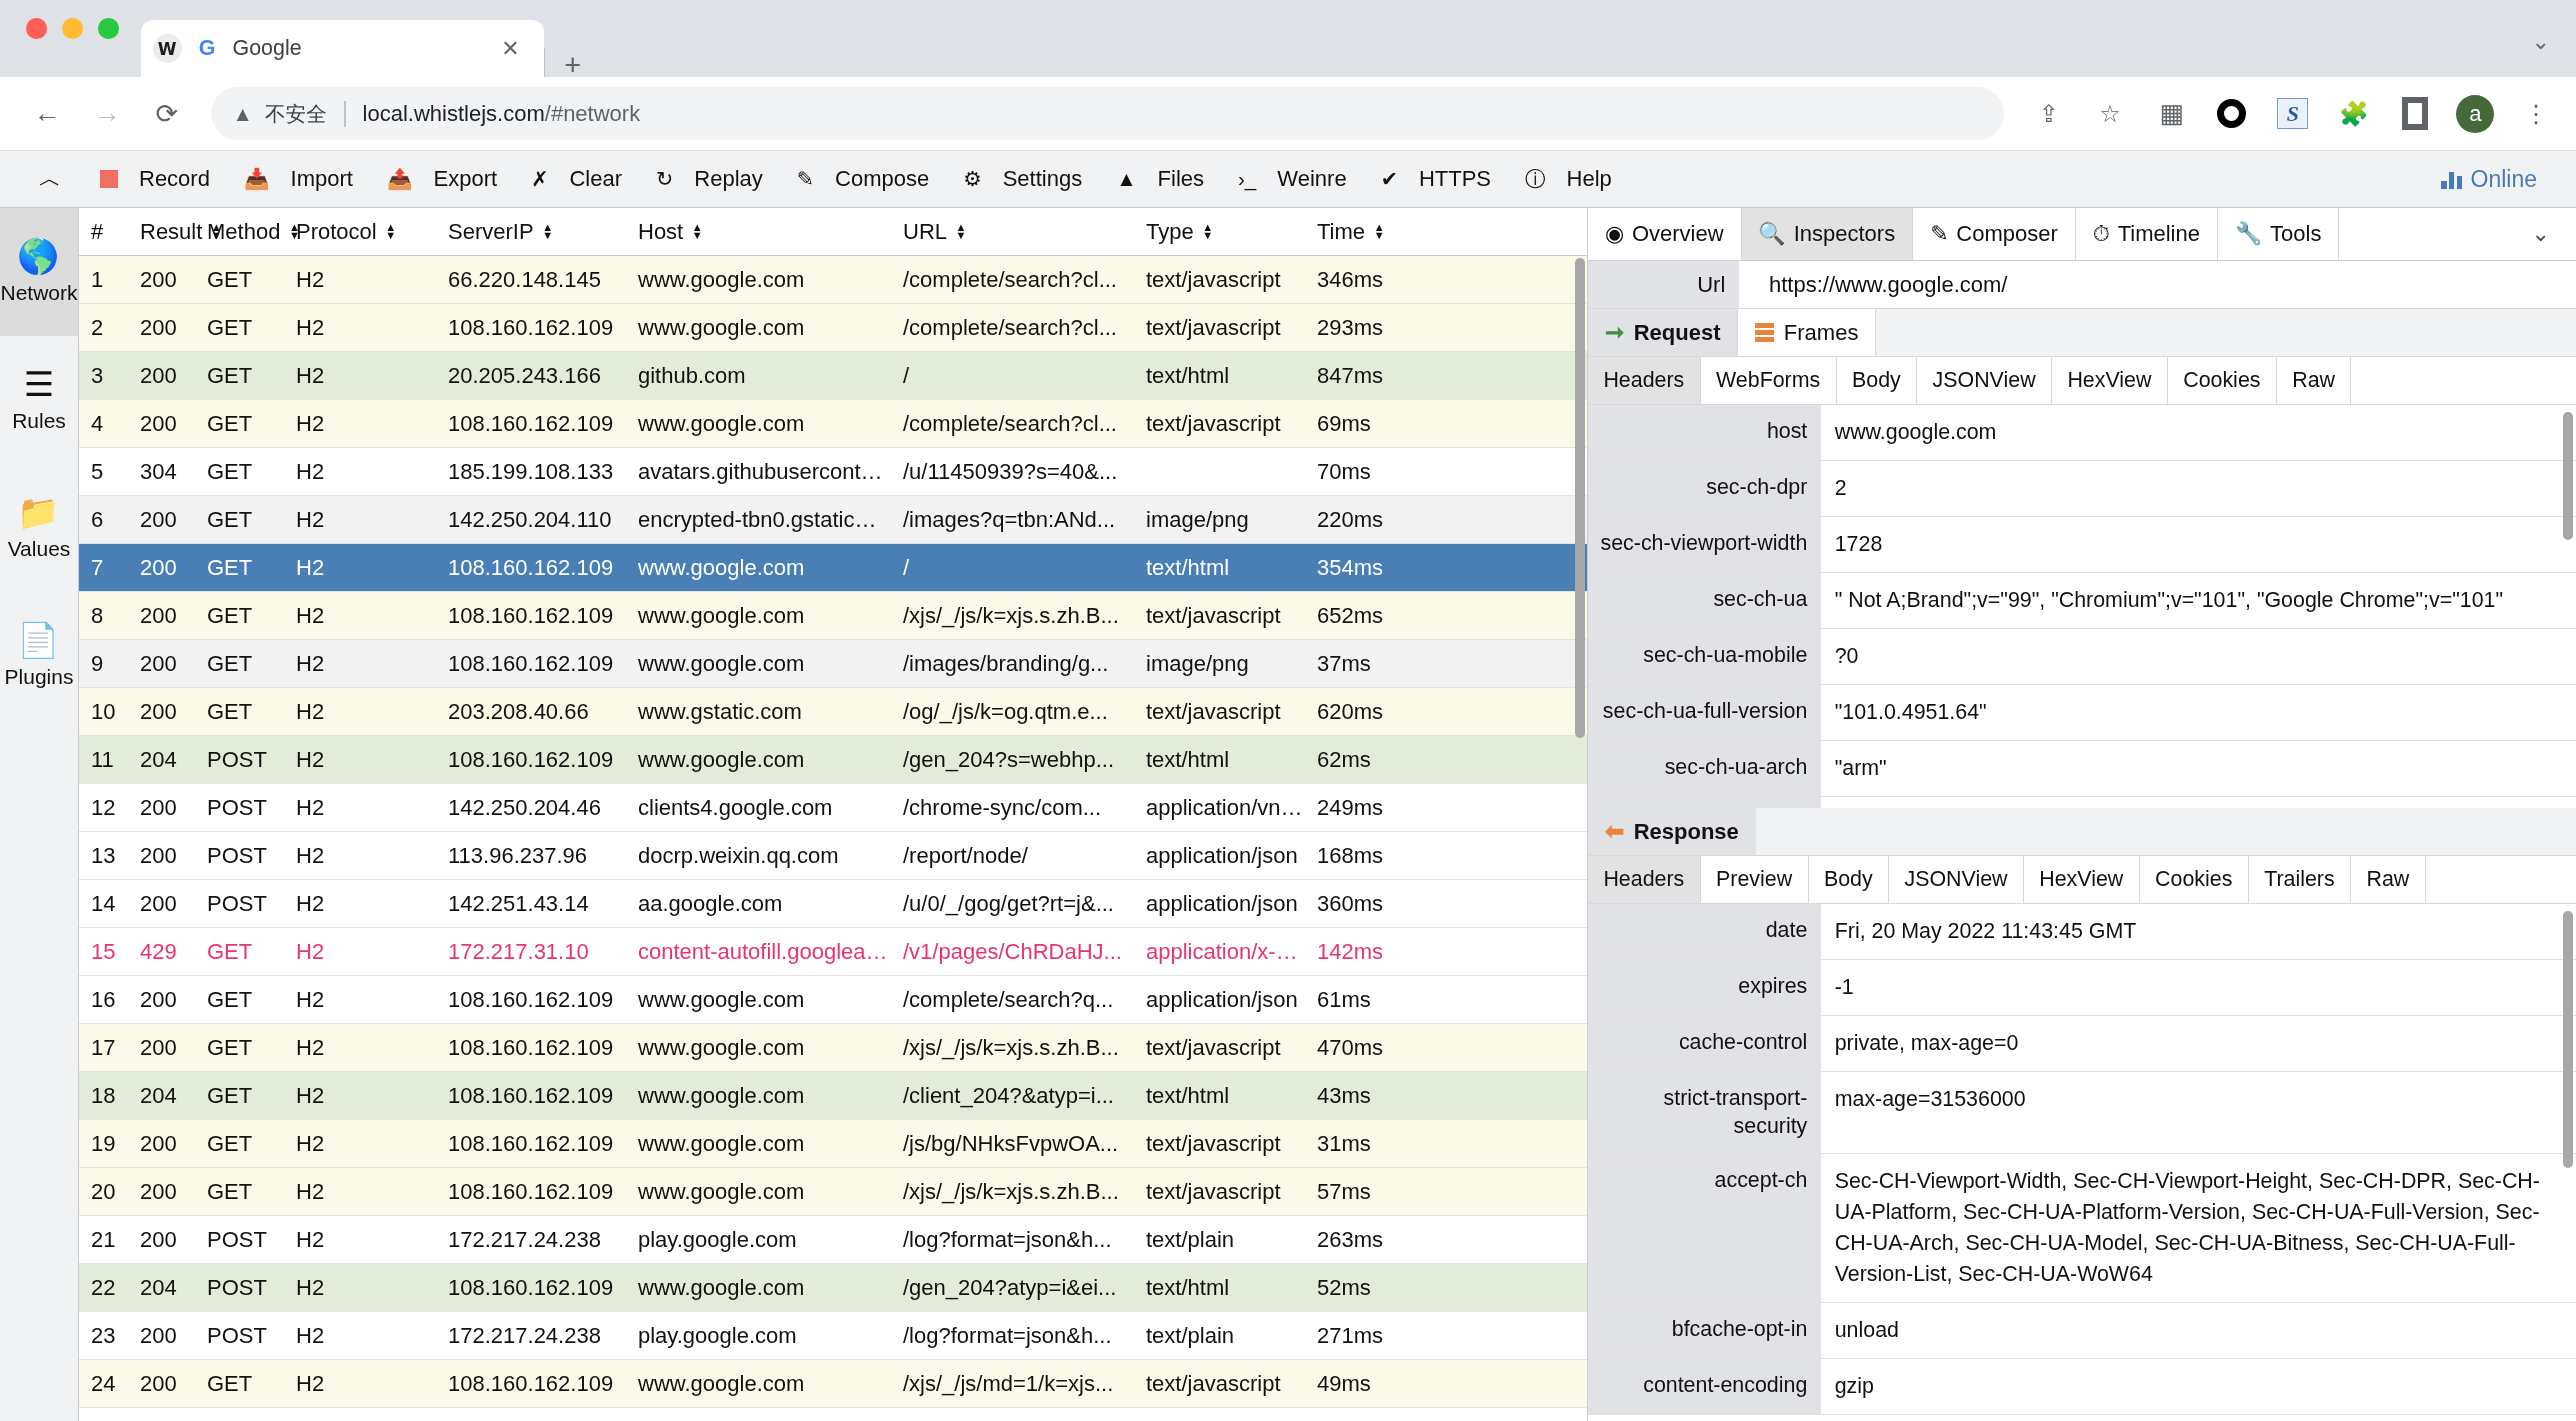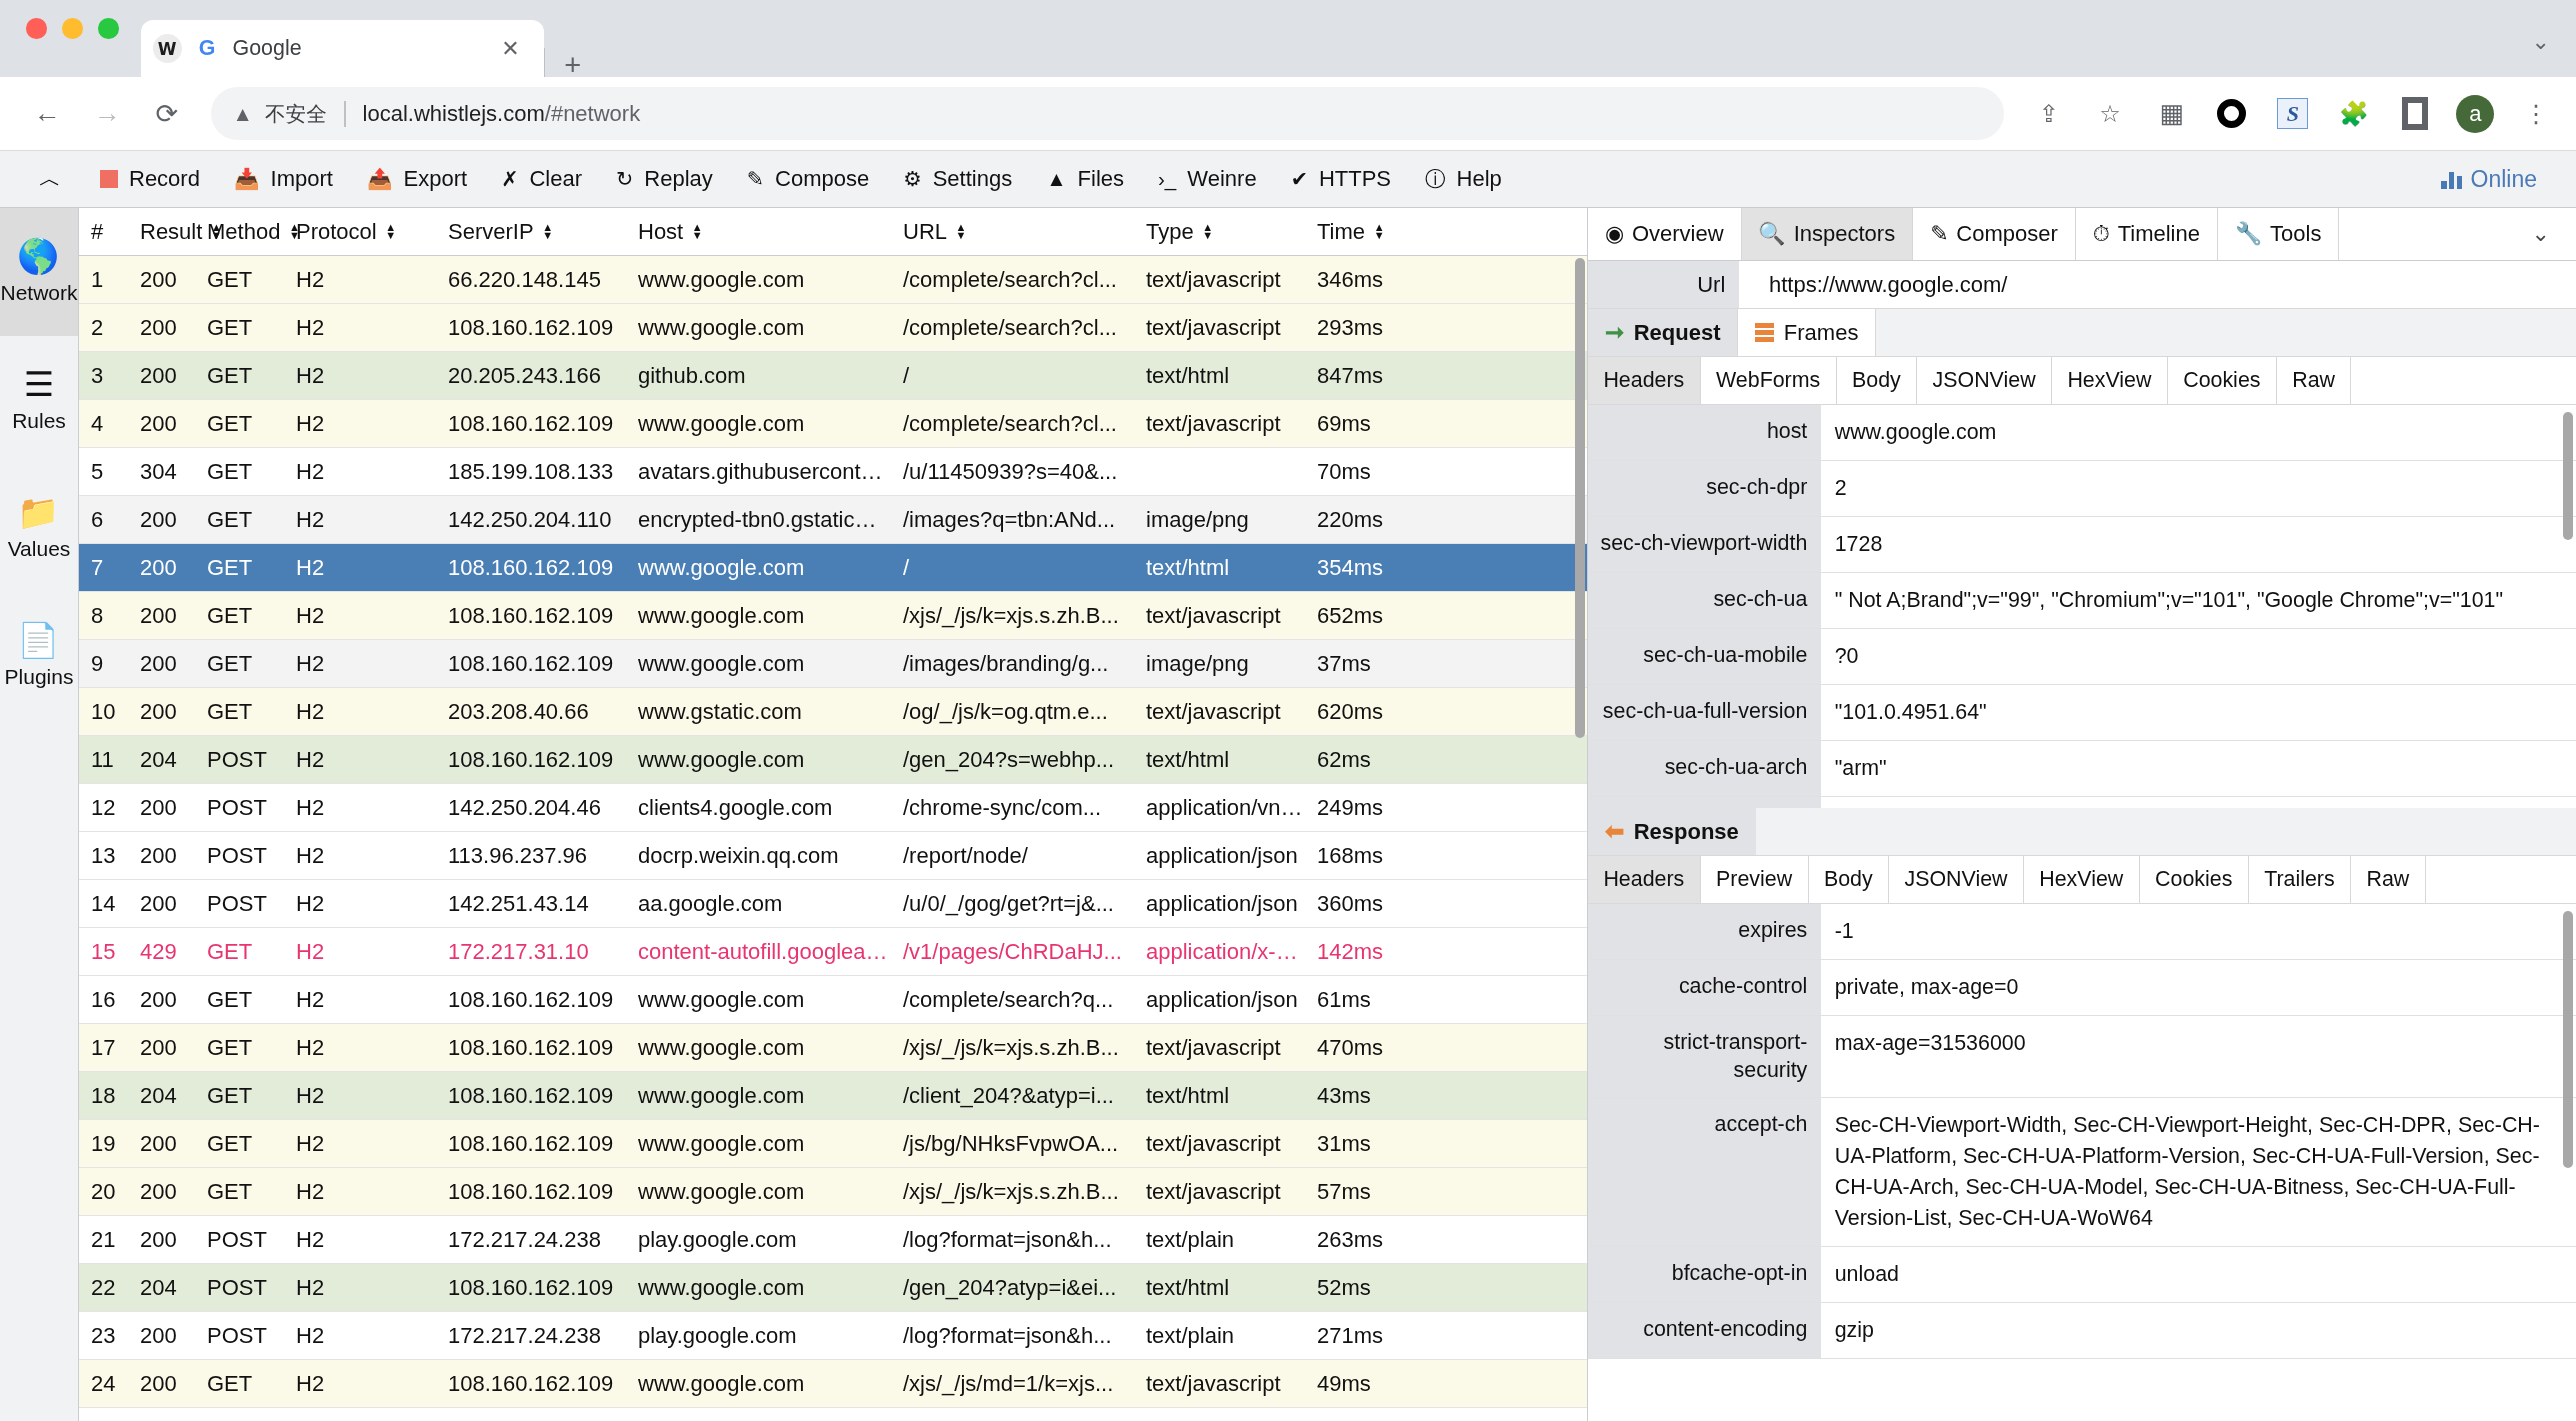--- a/index.html
+++ b/index.html
@@ -69,21 +69,21 @@
   .avatar { width: 38px; height: 38px; border-radius: 50%; background: #46693a;
             color: #fff; display: flex; align-items: center; justify-content: center;
             font-size: 22px; }
 
   
   .wtoolbar {
     height: 57px; background: #f1f2f4; border-bottom: 0.9px solid #c9ccd1;
     display: flex; align-items: center; padding: 0 17px; gap: 0;
   }
   .wt-collapse { font-size: 22px; padding: 0 22px; color: #111; }
-  .wt-btn { display: flex; align-items: center; gap: 11px; padding: 0 17px;
+  .wt-btn { display: flex; align-items: center; gap: 21px; padding: 0 17px;
             font-size: 22px; color: #111; white-space: nowrap; }
   .wt-ico { font-size: 20.6px; display: inline-flex; align-items: center; }
   .rec-sq { width: 18px; height: 18px; background: #ef6f62; display: inline-block; }
   .wt-online { margin-left: auto; display: flex; align-items: center; gap: 8.6px;
                font-size: 23px; color: #4a7ab5; padding-right: 22px; }
   .bars { display: inline-flex; align-items: flex-end; gap: 2.6px; height: 20.6px; }
   .bars i { width: 5.1px; background: #4a7ab5; display: block; }
 
   
   .body { display: flex; height: 1291px; }
@@ -718,20 +718,24 @@
       <span class="subtab">Body</span>
       <span class="subtab">JSONView</span>
       <span class="subtab">HexView</span>
       <span class="subtab">Cookies</span>
       <span class="subtab">Trailers</span>
       <span class="subtab">Raw</span>
       <span class="subtab subtabs-fill"></span>
     </div>
     <div class="hdr-list" id="res-headers" style="flex:1;">
       <div class="panel-scroll" style="top:6.9px;height:257px;"></div>
+    <div class="hdr-row">
+          <div class="hdr-key">date</div>
+          <div class="hdr-val">Fri, 20 May 2022 11:43:45 GMT</div>
+        </div>
         <div class="hdr-row">
           <div class="hdr-key">expires</div>
           <div class="hdr-val">-1</div>
         </div>
         <div class="hdr-row">
           <div class="hdr-key">cache-control</div>
           <div class="hdr-val">private, max-age=0</div>
         </div>
         <div class="hdr-row">
           <div class="hdr-key">strict-transport-security</div>

